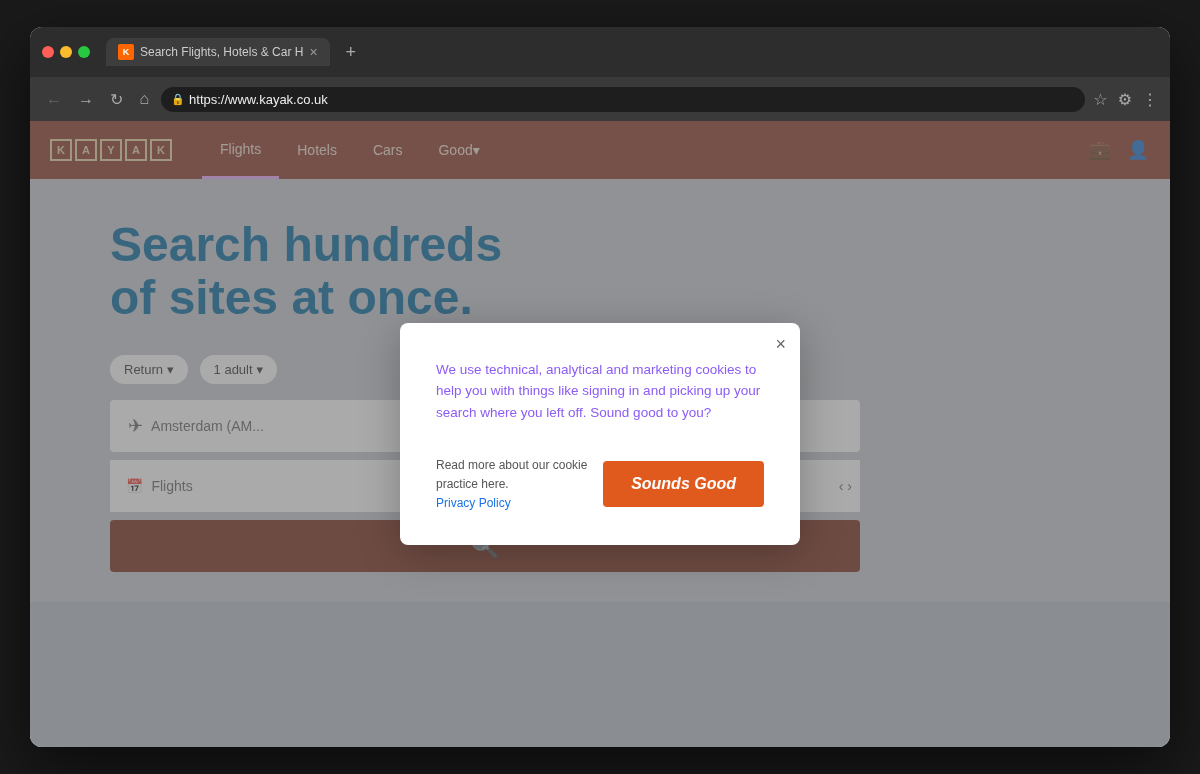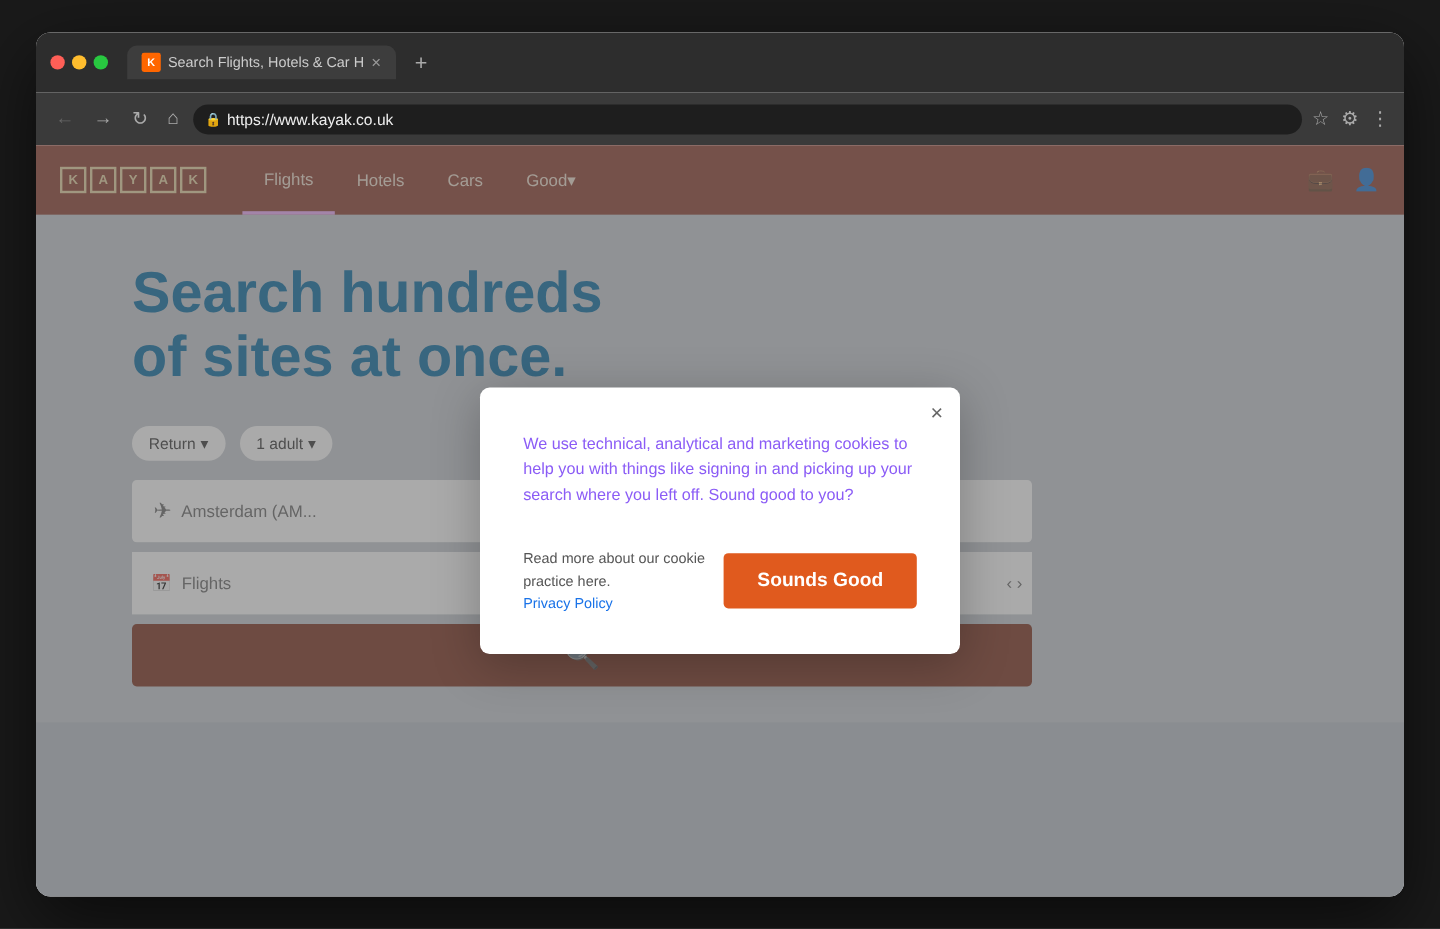--- a/index.html
+++ b/index.html
@@ -379,20 +379,21 @@
     .sounds-good-btn {
       background: #e05a1e;
       color: white;
       border: none;
       border-radius: 4px;
       padding: 14px 28px;
       font-size: 16px;
       font-weight: 600;
       cursor: pointer;
       white-space: nowrap;
+      font-style: italic;
     }
   </style>
 </head>
 <body>
 
 <div class="browser-window">
 
   <div class="title-bar">
     <div class="traffic-lights">
       <div class="tl tl-red"></div>

